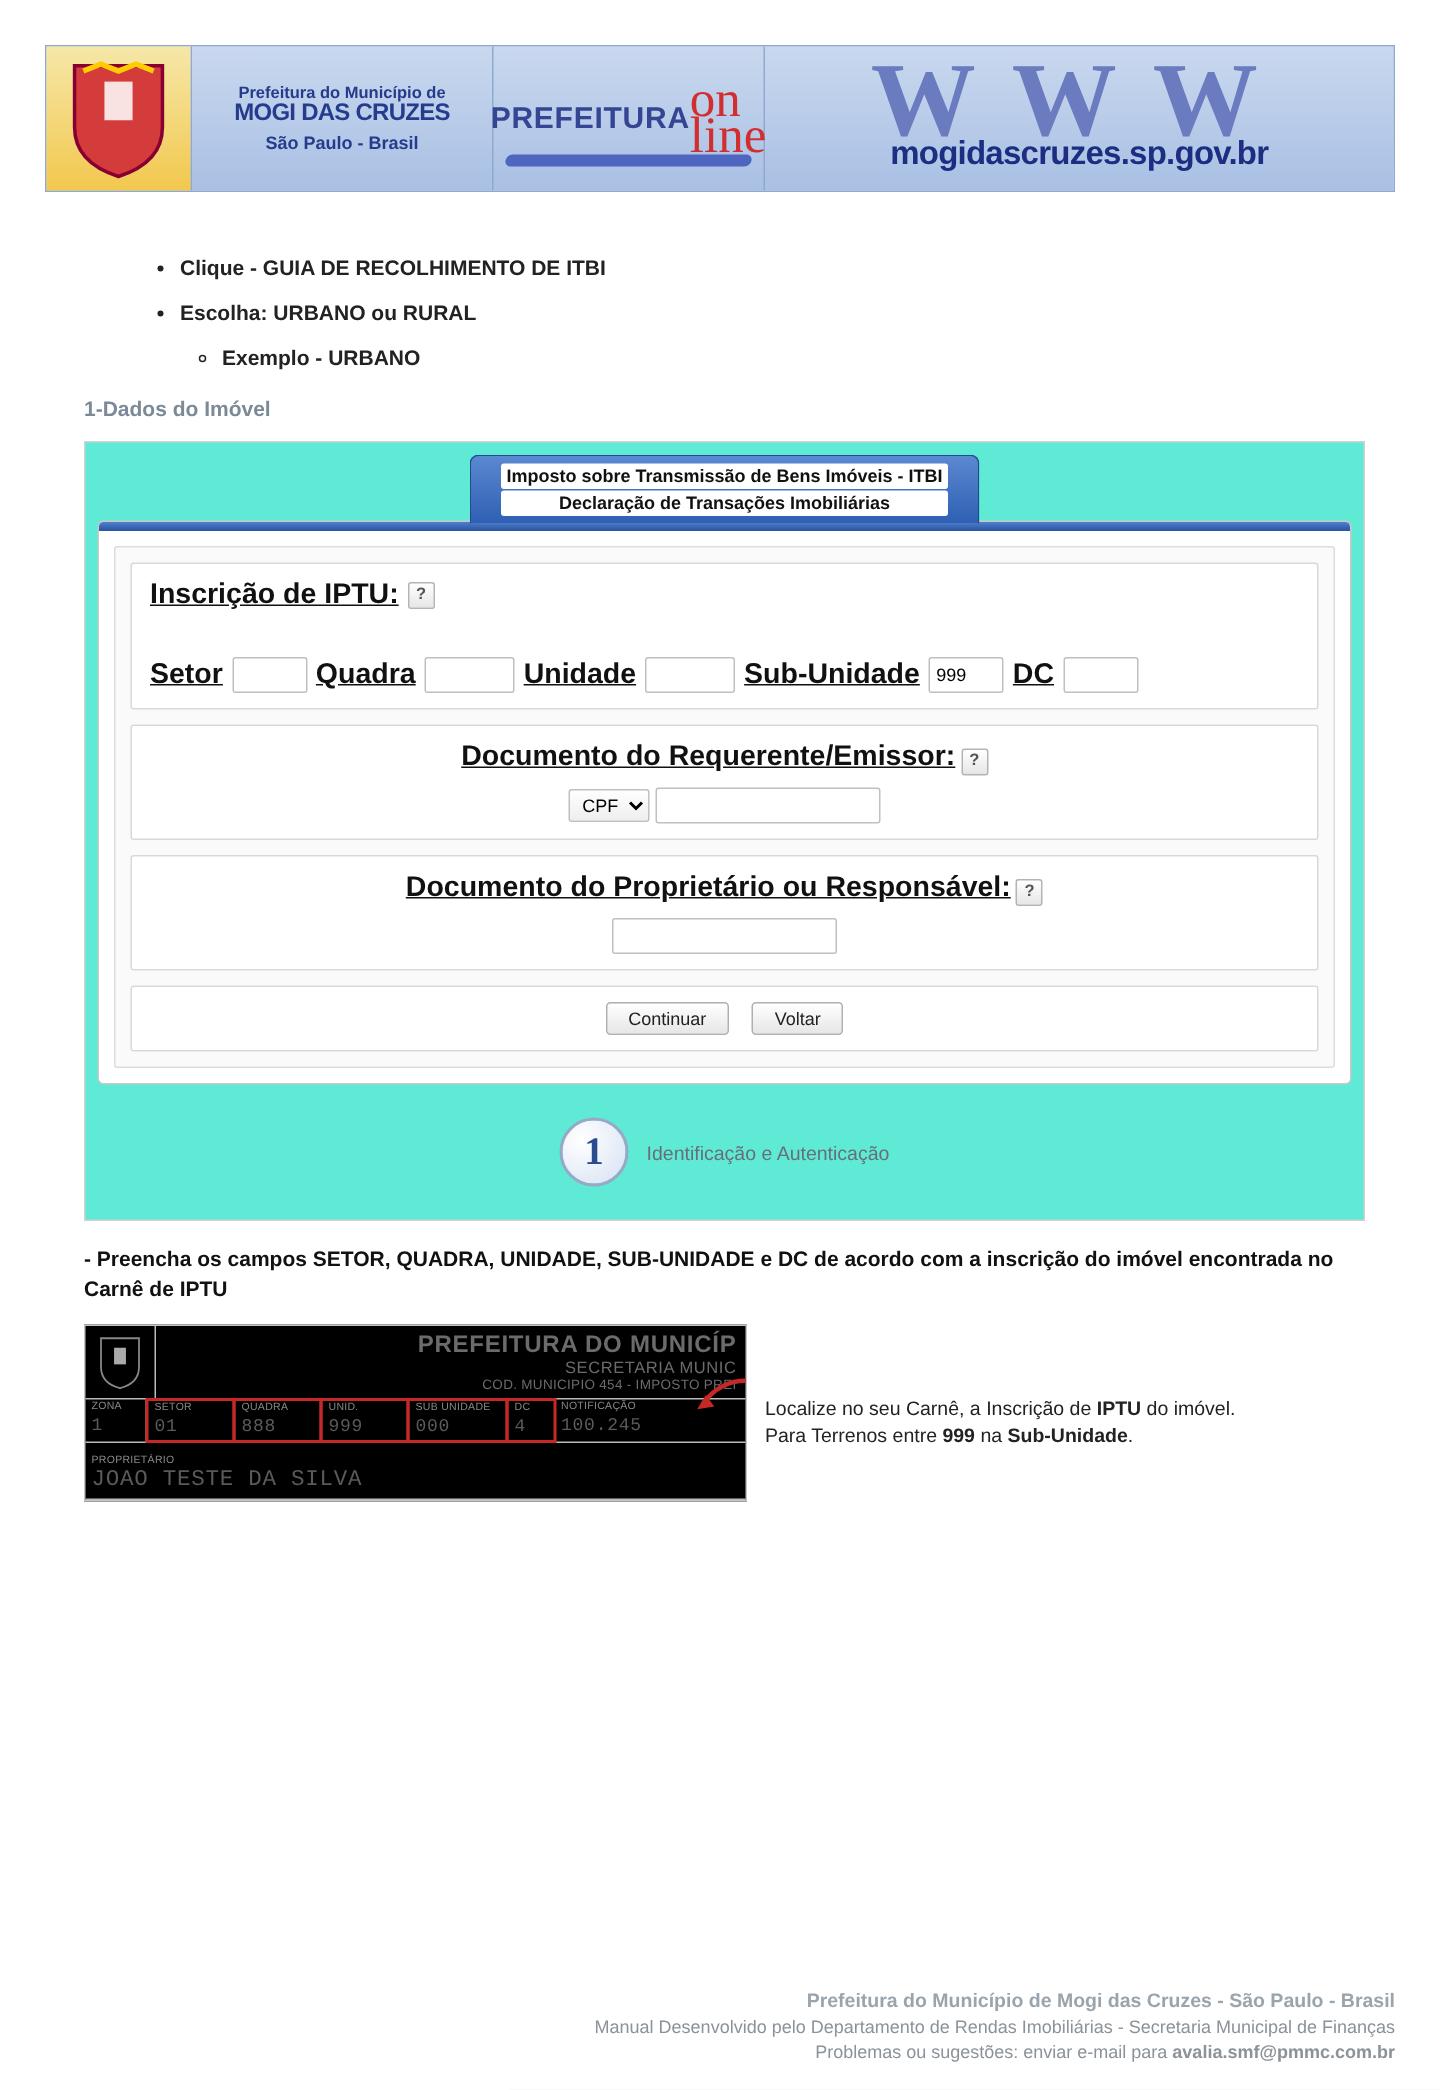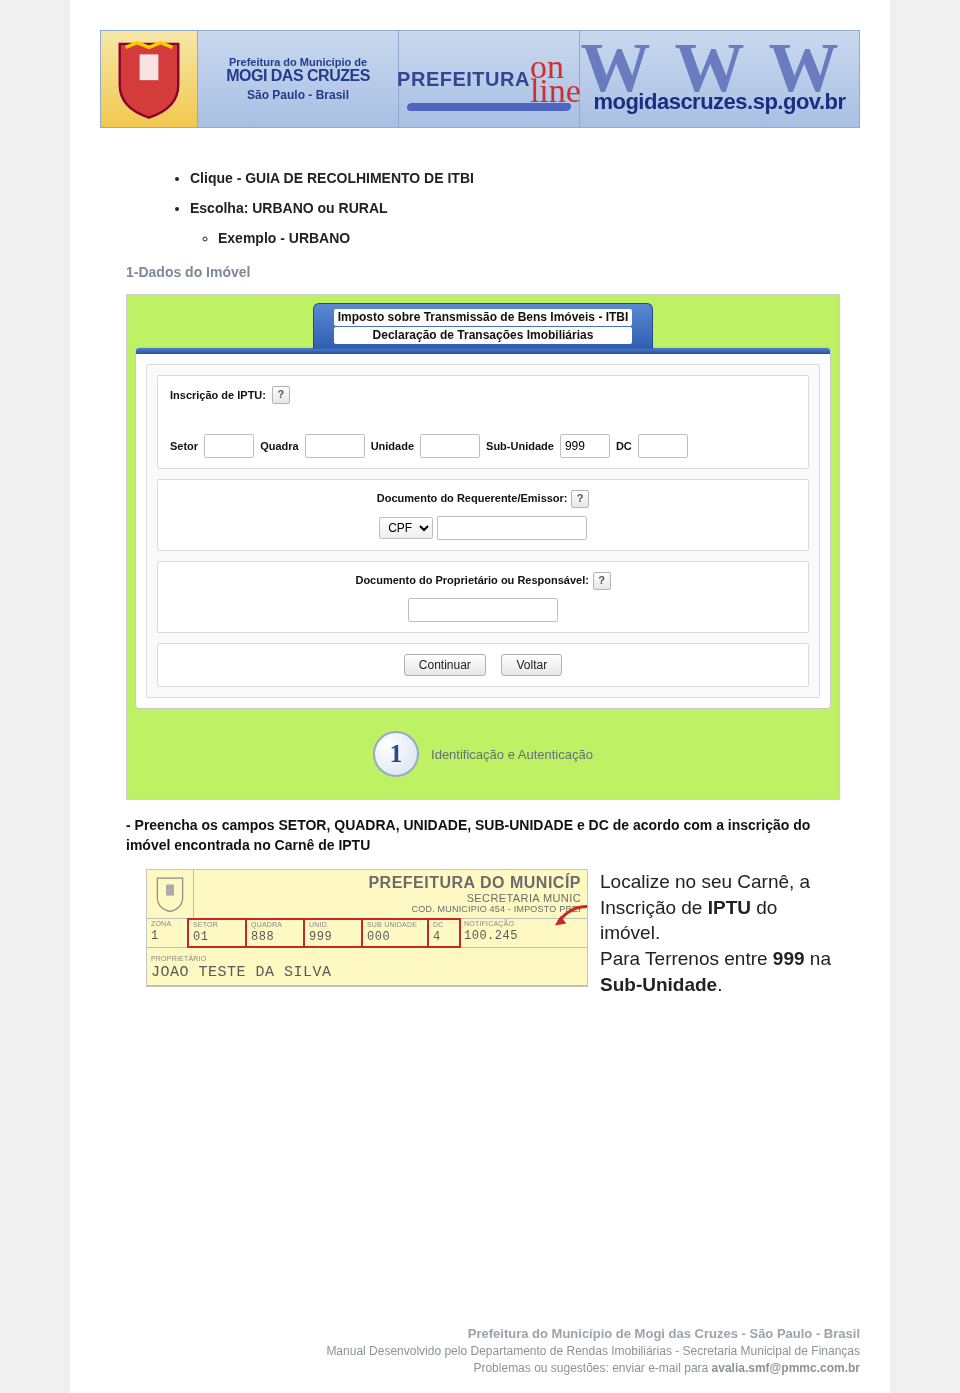--- a/index.html
+++ b/index.html
@@ -4,21 +4,21 @@
 <style>
   body {
     margin: 0;
     padding: 0;
     background: #f0f0f0;
     font-family: Verdana, Arial, sans-serif;
     font-size: 13px;
     color: #222;
   }
   .page {
-    width: 820px;
+    width: 960px;
     margin: 0 auto;
     background: #fff;
     min-height: 1393px;
     position: relative;
     box-sizing: border-box;
     padding: 30px 30px 10px 30px;
   }
   
   .header {
     display: flex;
@@ -112,21 +112,21 @@
   ul.bullets li { font-weight: bold; margin-bottom: 14px; font-size: 14px; }
   ul.sub { list-style: circle; padding-left: 56px; margin: 6px 0 18px 0; }
   ul.sub li { font-weight: bold; font-size: 14px; }
 
   .step-head { color: #7c8996; font-weight: bold; font-size: 14px; margin: 6px 0 14px -36px; }
 
   
   .form-shot {
     margin-left: -36px;
     margin-right: -16px;
-    background: #bef264;
+    background: #5eead4;
     border: 1px solid #d0d0d0;
     padding: 8px 8px 14px 8px;
     position: relative;
   }
   .tab-row { display: flex; justify-content: center; margin-bottom: -2px; }
   .tab {
     background: linear-gradient(#5b88d1, #2e5fb3);
     border: 1px solid #234a8c;
     border-bottom: none;
     border-radius: 6px 6px 0 0;
@@ -150,21 +150,21 @@
     border-radius: 2px;
   }
   .fieldset {
     border: 1px solid #d9d9d9;
     margin: 10px;
     padding: 10px 12px;
     border-radius: 2px;
     background: #fff;
   }
   .fieldset.row { display: flex; align-items: center; flex-wrap: wrap; gap: 10px 6px; }
-  .lbl { font-weight: bold; font-size: 11px; color: #111; }
+  .lbl { font-weight: bold; font-size: 19px; color: #111; text-decoration: underline; }
   .help {
     display: inline-block; width: 16px; height: 16px; line-height: 14px;
     border: 1px solid #b4b4b4; border-radius: 2px; background: linear-gradient(#fff,#e6e6e6);
     text-align: center; font-size: 11px; color: #555; cursor: pointer; font-weight: bold;
   }
   .inp {
     border: 1px solid #c0c0c0; background: #fff; height: 20px; font-size: 12px;
     padding: 1px 4px; border-radius: 2px;
   }
   .inp.w40 { width: 40px; }
@@ -192,22 +192,22 @@
   .stage-txt { color: #66707a; font-size: 13px; }
 
   .note { font-weight: bold; color: #111; font-size: 14px; line-height: 1.4; margin: 16px 0 14px -36px; }
 
   
   .carne-wrap {
     display: flex; gap: 12px; margin-left: -36px; margin-right: -16px; align-items: flex-start;
   }
   .carne {
     flex: 0 0 440px;
-    border: 1px solid #c4c4c4; background: #fef9c3; position: relative;
-    font-family: "Arial Narrow", Arial, sans-serif; color: #4a4a4a; margin-left: 20px;
+    border: 1px solid #c4c4c4; background: #000000; position: relative;
+    font-family: "Arial Narrow", Arial, sans-serif; color: #4a4a4a;
   }
   .carne-top {
     display: flex; align-items: center; border-bottom: 1px solid #bbb; height: 48px;
   }
   .carne-crest { width: 46px; display: flex; align-items: center; justify-content: center; border-right: 1px solid #bbb; height: 100%; }
   .carne-crest svg { width: 32px; height: 38px; }
   .carne-title { flex: 1; text-align: right; padding: 2px 6px 2px 2px; }
   .carne-title .ct1 { font-size: 16px; font-weight: 600; letter-spacing: 0.5px; color: #6b6b6b; }
   .carne-title .ct2 { font-size: 11px; letter-spacing: 0.4px; color: #6b6b6b; }
   .carne-title .ct3 { font-size: 9px; letter-spacing: 0.2px; color: #6b6b6b; }
@@ -223,21 +223,21 @@
   .c-box2 { width: 56px; }
   .c-dc { width: 22px; }
   .c-not { flex: 1; }
   .red-box { border: 2px solid #c62828; margin: -1px; }
   .carne-row2, .carne-row3 { border-bottom: 1px solid #bbb; padding: 1px 4px 4px 4px; }
   .carne-row2 .hd, .carne-row3 .hd { font-size: 7px; color: #888; letter-spacing: 0.2px; }
   .carne-row2 .vl, .carne-row3 .vl { font-size: 15px; color: #5a5a5a; font-family: Liberation Mono, monospace; letter-spacing: 0.5px; }
   .carne-arrow {
     position: absolute; top: 34px; right: -2px; width: 38px; height: 24px; pointer-events: none;
   }
-  .carne-note { flex: 1; font-size: 19px; color: #222; line-height: 1.35; }
+  .carne-note { flex: 1; font-size: 13px; color: #222; line-height: 1.35; margin-top: 47px; }
 
   .footer {
     position: absolute; left: 30px; right: 30px; bottom: 16px;
     text-align: right; font-size: 12px; color: #8b9299; line-height: 1.4;
   }
   .footer .f1 { font-weight: bold; color: #9aa4ad; font-size: 13px; }
   .footer .f3 b { color: #8b9299; }
 </style>
 </head>
 <body>

